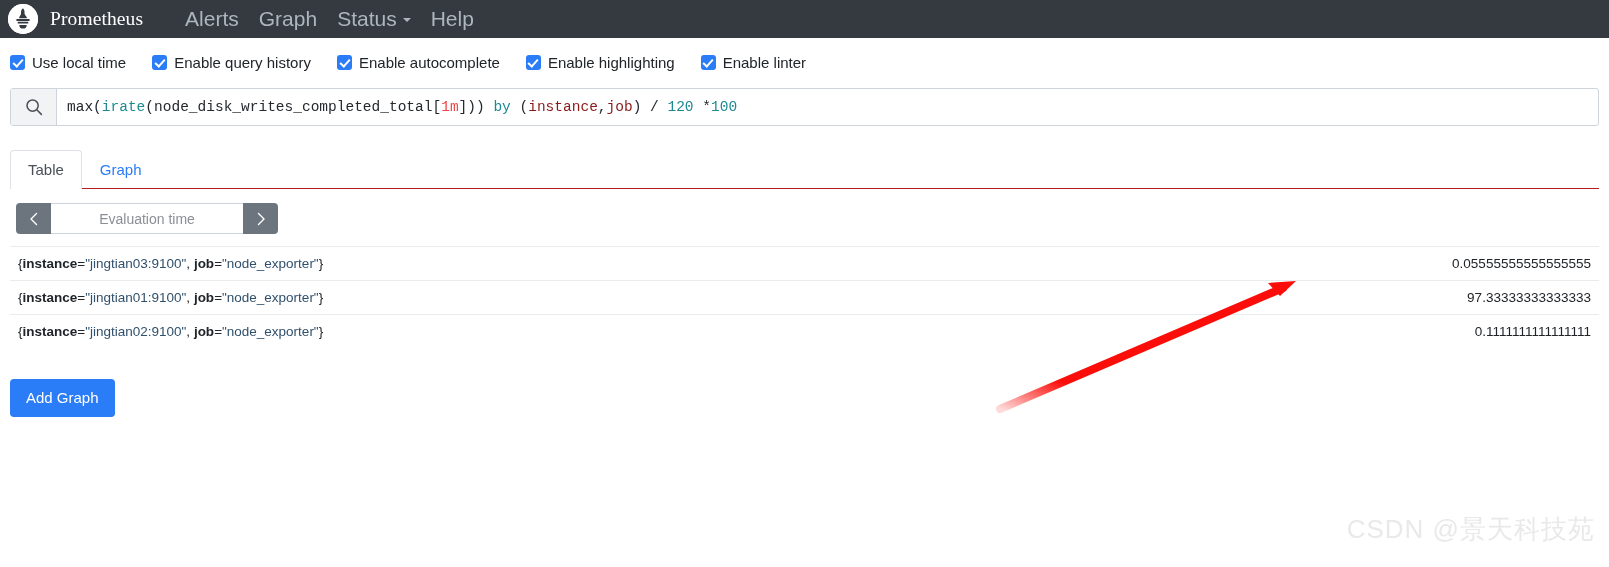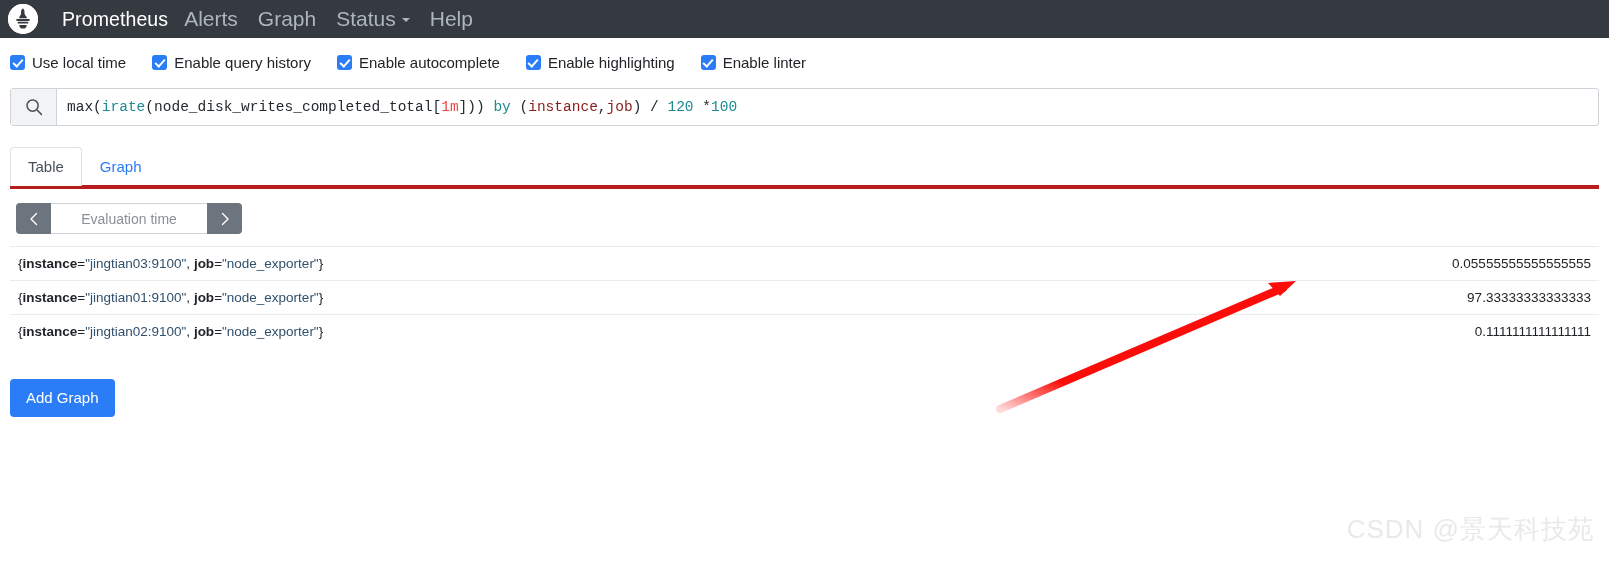--- a/index.html
+++ b/index.html
@@ -15,23 +15,24 @@
   #navbar {
     height: 38px;
     background: #343a40;
     display: flex;
     align-items: center;
     padding: 0 0 0 8px;
   }
   #brand-link {
     display: flex;
     align-items: center;
-    gap: 24px;
+    gap: 12px;
     text-decoration: none;
-    margin-right: 16px;
+    margin-right: 42px;
+    font-family: Liberation Serif, serif;
   }
   #logo-icon {
     width: 30px; height: 30px;
     border-radius: 50%;
     background: #ffffff;
     position: relative;
     flex: 0 0 auto;
     display: block;
   }
   #logo-icon svg { display: block; }
@@ -134,21 +135,21 @@
   .tok-func   { color: #1d8a92; }
   .tok-kw     { color: #1d8a92; }
   .tok-label  { color: #8b1a1a; }
   .tok-num    { color: #1d8a92; }
   .tok-dur    { color: #ef4444; }
   .tok-op     { color: #24292e; }
 
   
   #tabs-wrap {
     margin: 22px 10px 0 10px;
-    border-bottom: 4px solid #b91c1c;
+    border-bottom: 1px solid #b91c1c;
     display: flex;
     align-items: flex-end;
     height: 41px;
   }
   .tab {
     padding: 9px 17px;
     font-size: 15px;
     cursor: pointer;
     border: 1px solid transparent;
     border-bottom: none;
@@ -175,21 +176,21 @@
     width: 35px;
     background: #6c757d;
     display: flex;
     align-items: center;
     justify-content: center;
     cursor: pointer;
     flex: 0 0 auto;
   }
   .eval-btn svg { display:block; }
   #eval-input {
-    width: 156px;
+    width: 192px;
     background: #ffffff;
     border-top: 1px solid #ced4da;
     border-bottom: 1px solid #ced4da;
     display: flex;
     align-items: center;
     justify-content: center;
     font-size: 14px;
     color: #8a9096;
   }
 

